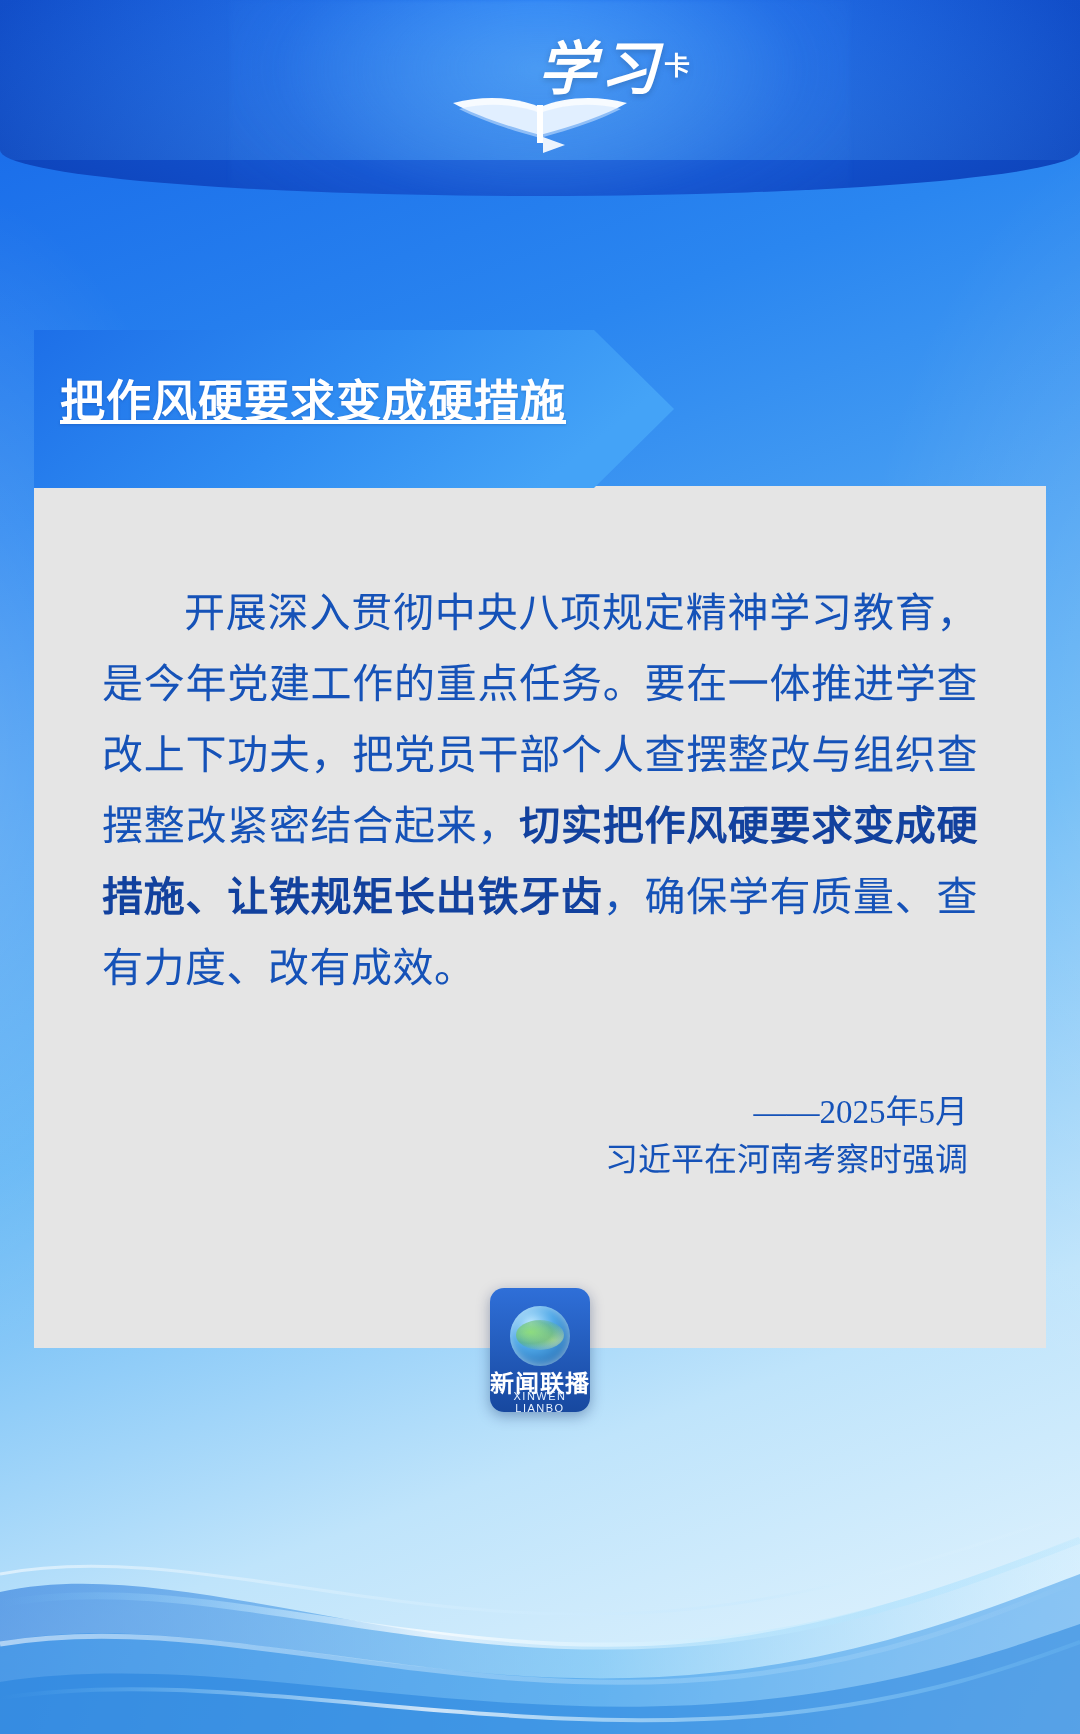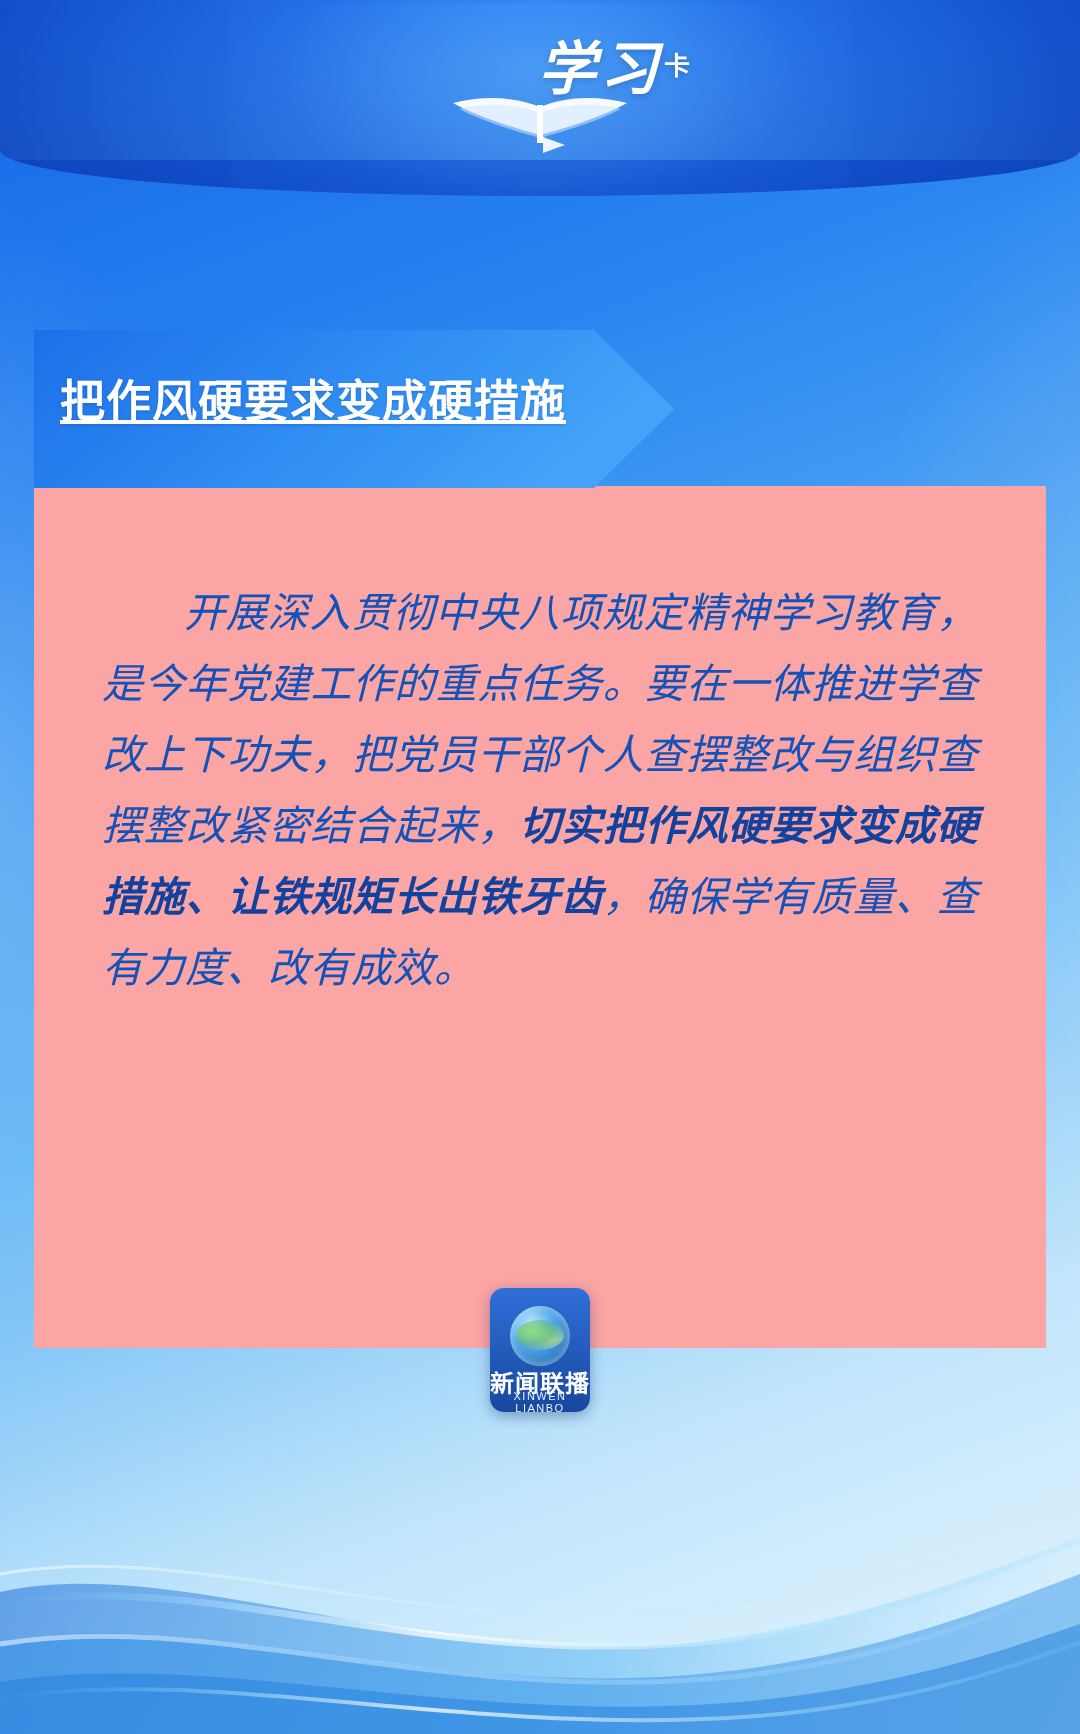--- a/index.html
+++ b/index.html
@@ -117,23 +117,22 @@
     text-shadow: 0 1px 3px rgba(0,40,120,0.25);
     text-decoration: underline;
   }
 
   .card {
     position: absolute;
     left: 34px;
     top: 486px;
     width: 1012px;
     height: 862px;
-    background: #fca5a5;
+    background: #e5e5e5;
     z-index: 4;
-    font-style: italic;
   }
   .card-inner {
     padding: 92px 68px 0 68px;
   }
   .body-text {
     font-size: 41px;
     line-height: 71px;
     color: #1552b8;
     text-align: justify;
     text-indent: 82px;
@@ -280,20 +279,24 @@
     <path d="M0,0 L560,0 L640,79 L560,158 L0,158 Z" fill="url(#tabg)"></path>
   </svg>
   <div class="title-text">把作风硬要求变成硬措施</div>
 </div>
 
 <div class="card">
   <div class="card-inner">
     <div class="body-text">
       <span>开展深入贯彻中央八项规定精神学习教育，是今年党建工作的重点任务。要在一体推进学查改上下功夫，把党员干部个人查摆整改与组织查摆整改紧密结合起来，</span><b>切实把作风硬要求变成硬措施、让铁规矩长出铁牙齿</b><span>，确保学有质量、查有力度、改有成效。</span>
     </div>
+    <div class="attribution">
+      <span class="line1">——2025年5月</span>
+      <span class="line2">习近平在河南考察时强调</span>
+    </div>
   </div>
 </div>
 
 <div class="footer-logo">
   <div class="globe"></div>
   <div class="footer-cn">新闻联播</div>
   <div class="footer-en">XINWEN  LIANBO</div>
 </div>
 
 </body></html>

